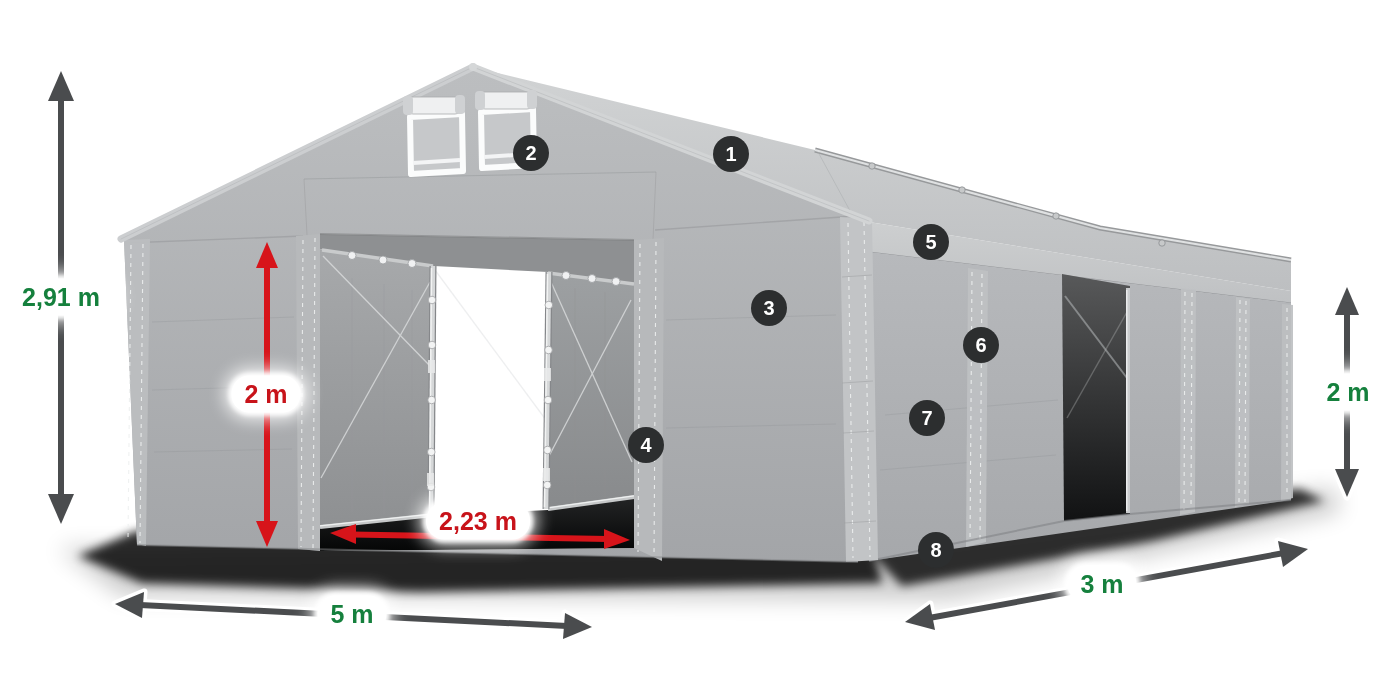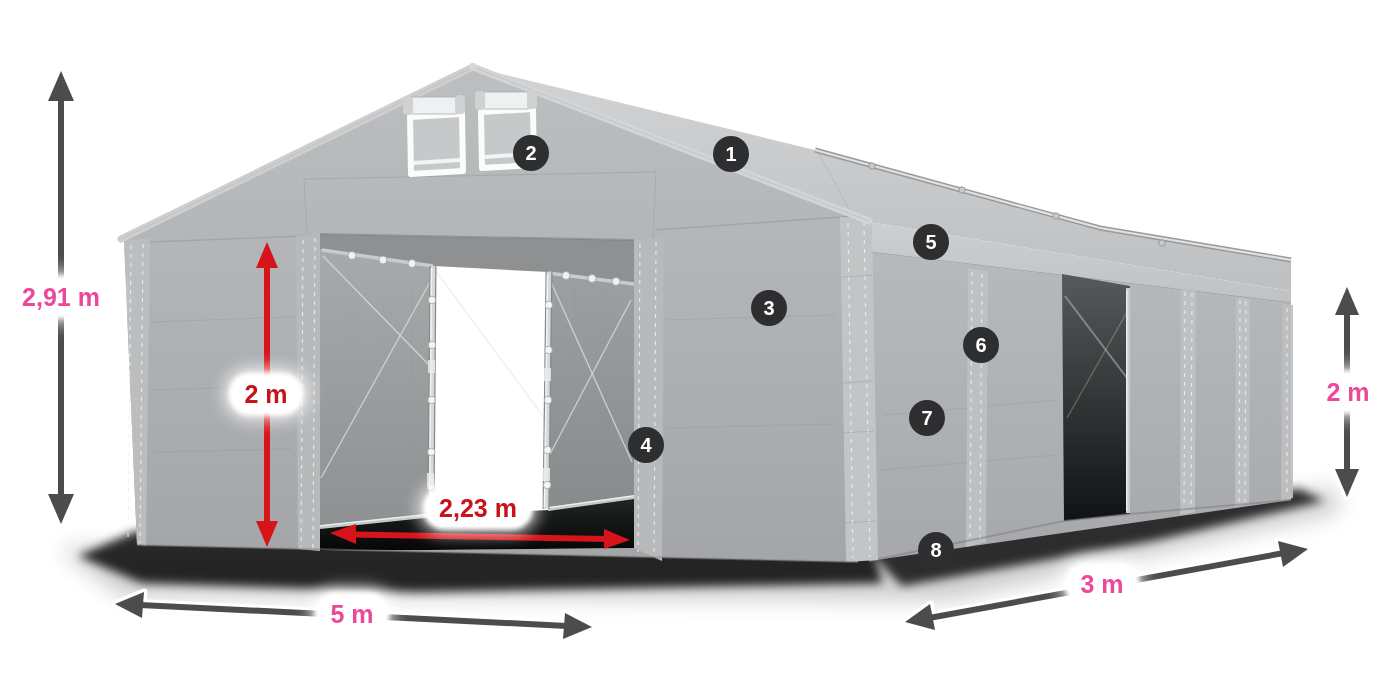--- a/index.html
+++ b/index.html
@@ -1,19 +1,19 @@
 <!DOCTYPE html>
 <html><head>
 <meta charset="utf-8">
 <style>
   html,body{margin:0;padding:0;background:#ffffff;}
   .stage{position:relative;width:1400px;height:700px;background:#ffffff;overflow:hidden;
          font-family:"Liberation Sans",sans-serif;}
   .stage svg{position:absolute;left:0;top:0;}
-  .pill{position:absolute;transform:translate(-50%,-50%);background:#ffffff;color:#ec4899;
+  .pill{position:absolute;transform:translate(-50%,-50%);background:#ffffff;color:#15803d;
         font-weight:700;font-size:25px;line-height:1;padding:6px 13px;border-radius:18px;
         white-space:nowrap;z-index:3;
         box-shadow:0 0 4px 3px rgba(255,255,255,.95),0 0 16px 8px rgba(255,255,255,.75);}
   .pill.red{color:#c8131a;}
   .badge{position:absolute;transform:translate(-50%,-50%);width:36px;height:36px;border-radius:50%;
          background:#2c2e2f;color:#ffffff;display:flex;align-items:center;justify-content:center;
          font-weight:700;font-size:20px;z-index:2;}
   .stitch{stroke:#edeff0;stroke-width:1.1;stroke-dasharray:4 5;fill:none;opacity:.9;}
   .fold{stroke:#8f9194;stroke-width:1;fill:none;opacity:.3;}
   .case{stroke:#ffffff;fill:#ffffff;}
@@ -268,21 +268,21 @@
     <polygon class="case" points="1347,287 1335,315 1359,315" stroke-width="7" stroke-linejoin="round"></polygon>
     <polygon class="case" points="1347,497 1335,469 1359,469" stroke-width="7" stroke-linejoin="round"></polygon>
     <path d="M1347,310 L1347,474" stroke="#4a4c4e" stroke-width="6" fill="none"></path>
     <polygon points="1347,287 1335,315 1359,315" fill="#4a4c4e"></polygon>
     <polygon points="1347,497 1335,469 1359,469" fill="#4a4c4e"></polygon>
   </g>
 </svg>
 
 <div class="pill" style="left:61px;top:297px">2,91 m</div>
 <div class="pill red" style="left:266px;top:394px">2 m</div>
-<div class="pill red" style="left:478px;top:508px">2,23 m</div>
+<div class="pill red" style="left:478px;top:521px">2,23 m</div>
 <div class="pill" style="left:352px;top:614px">5 m</div>
 <div class="pill" style="left:1102px;top:584px">3 m</div>
 <div class="pill" style="left:1348px;top:392px">2 m</div>
 
 <div class="badge" style="left:731px;top:154px">1</div>
 <div class="badge" style="left:531px;top:153px">2</div>
 <div class="badge" style="left:769px;top:308px">3</div>
 <div class="badge" style="left:646px;top:445px">4</div>
 <div class="badge" style="left:931px;top:242px">5</div>
 <div class="badge" style="left:981px;top:345px">6</div>

